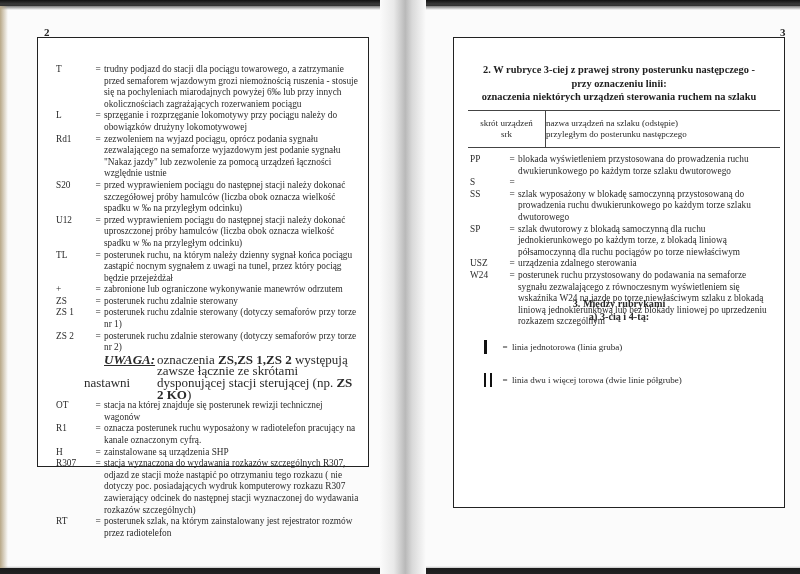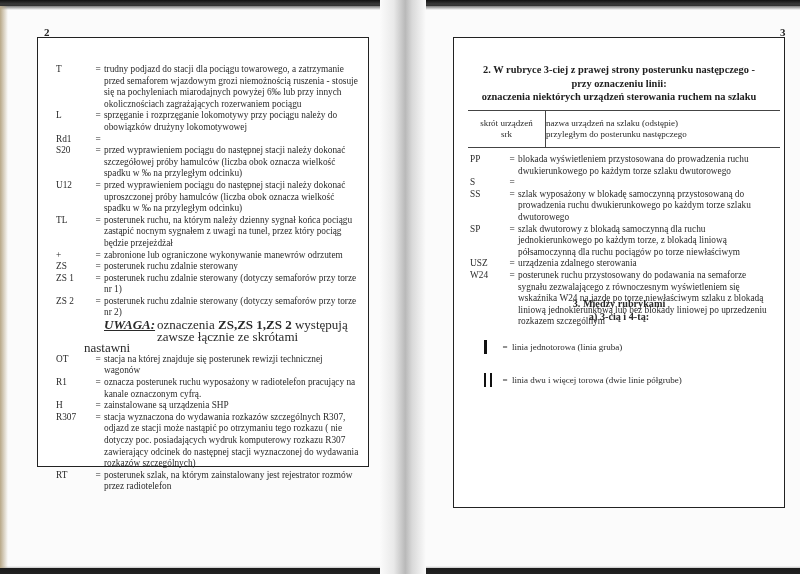--- a/index.html
+++ b/index.html
@@ -53,20 +53,21 @@
       <span class="desc">trudny podjazd do stacji dla pociągu towarowego, a zatrzymanie przed semaforem wjazdowym grozi niemożnością ruszenia - stosuje się na pochyleniach miarodajnych powyżej 6‰ lub przy innych okolicznościach zagrażających rozerwaniem pociągu</span>
     </div>
   <div class="entry">
       <span class="abbr">L</span>
       <span class="eq">=</span>
       <span class="desc">sprzęganie i rozprzęganie lokomotywy przy pociągu należy do obowiązków drużyny lokomotywowej</span>
     </div>
   <div class="entry">
       <span class="abbr">Rd1</span>
       <span class="eq">=</span>
+      <span class="desc">zezwoleniem na wyjazd pociągu, oprócz podania sygnału zezwalającego na semaforze wyjazdowym jest podanie sygnału "Nakaz jazdy" lub zezwolenie za pomocą urządzeń łączności względnie ustnie</span>
     </div>
   <div class="entry">
       <span class="abbr">S20</span>
       <span class="eq">=</span>
       <span class="desc">przed wyprawieniem pociągu do następnej stacji należy dokonać szczegółowej próby hamulców (liczba obok oznacza wielkość spadku w ‰ na przyległym odcinku)</span>
     </div>
   <div class="entry">
       <span class="abbr">U12</span>
       <span class="eq">=</span>
       <span class="desc">przed wyprawieniem pociągu do następnej stacji należy dokonać uproszczonej próby hamulców (liczba obok oznacza wielkość spadku w ‰ na przyległym odcinku)</span>
@@ -97,20 +98,21 @@
       <span class="desc">posterunek ruchu zdalnie sterowany (dotyczy semaforów przy torze nr 2)</span>
     </div>
 
   <div class="note">
     <span style="width:48px;flex:none;"></span>
     <span style="width:53px;flex:none;font-weight:bold;font-style:italic;text-decoration:underline;">UWAGA:</span>
     <span><span>oznaczenia </span><b>ZS,ZS 1,ZS 2</b><span> występują zawsze łącznie ze skrótami</span></span>
   </div>
   <div class="note">
     <span style="width:101px;flex:none;padding-left:28px;box-sizing:border-box;">nastawni</span>
+    <span><span>dysponującej stacji sterującej (np. </span><b>ZS 2 KO</b><span>)</span></span>
   </div>
 
   <div class="entry">
       <span class="abbr">OT</span>
       <span class="eq">=</span>
       <span class="desc">stacja na której znajduje się posterunek rewizji technicznej wagonów</span>
     </div>
   <div class="entry">
       <span class="abbr">R1</span>
       <span class="eq">=</span>

